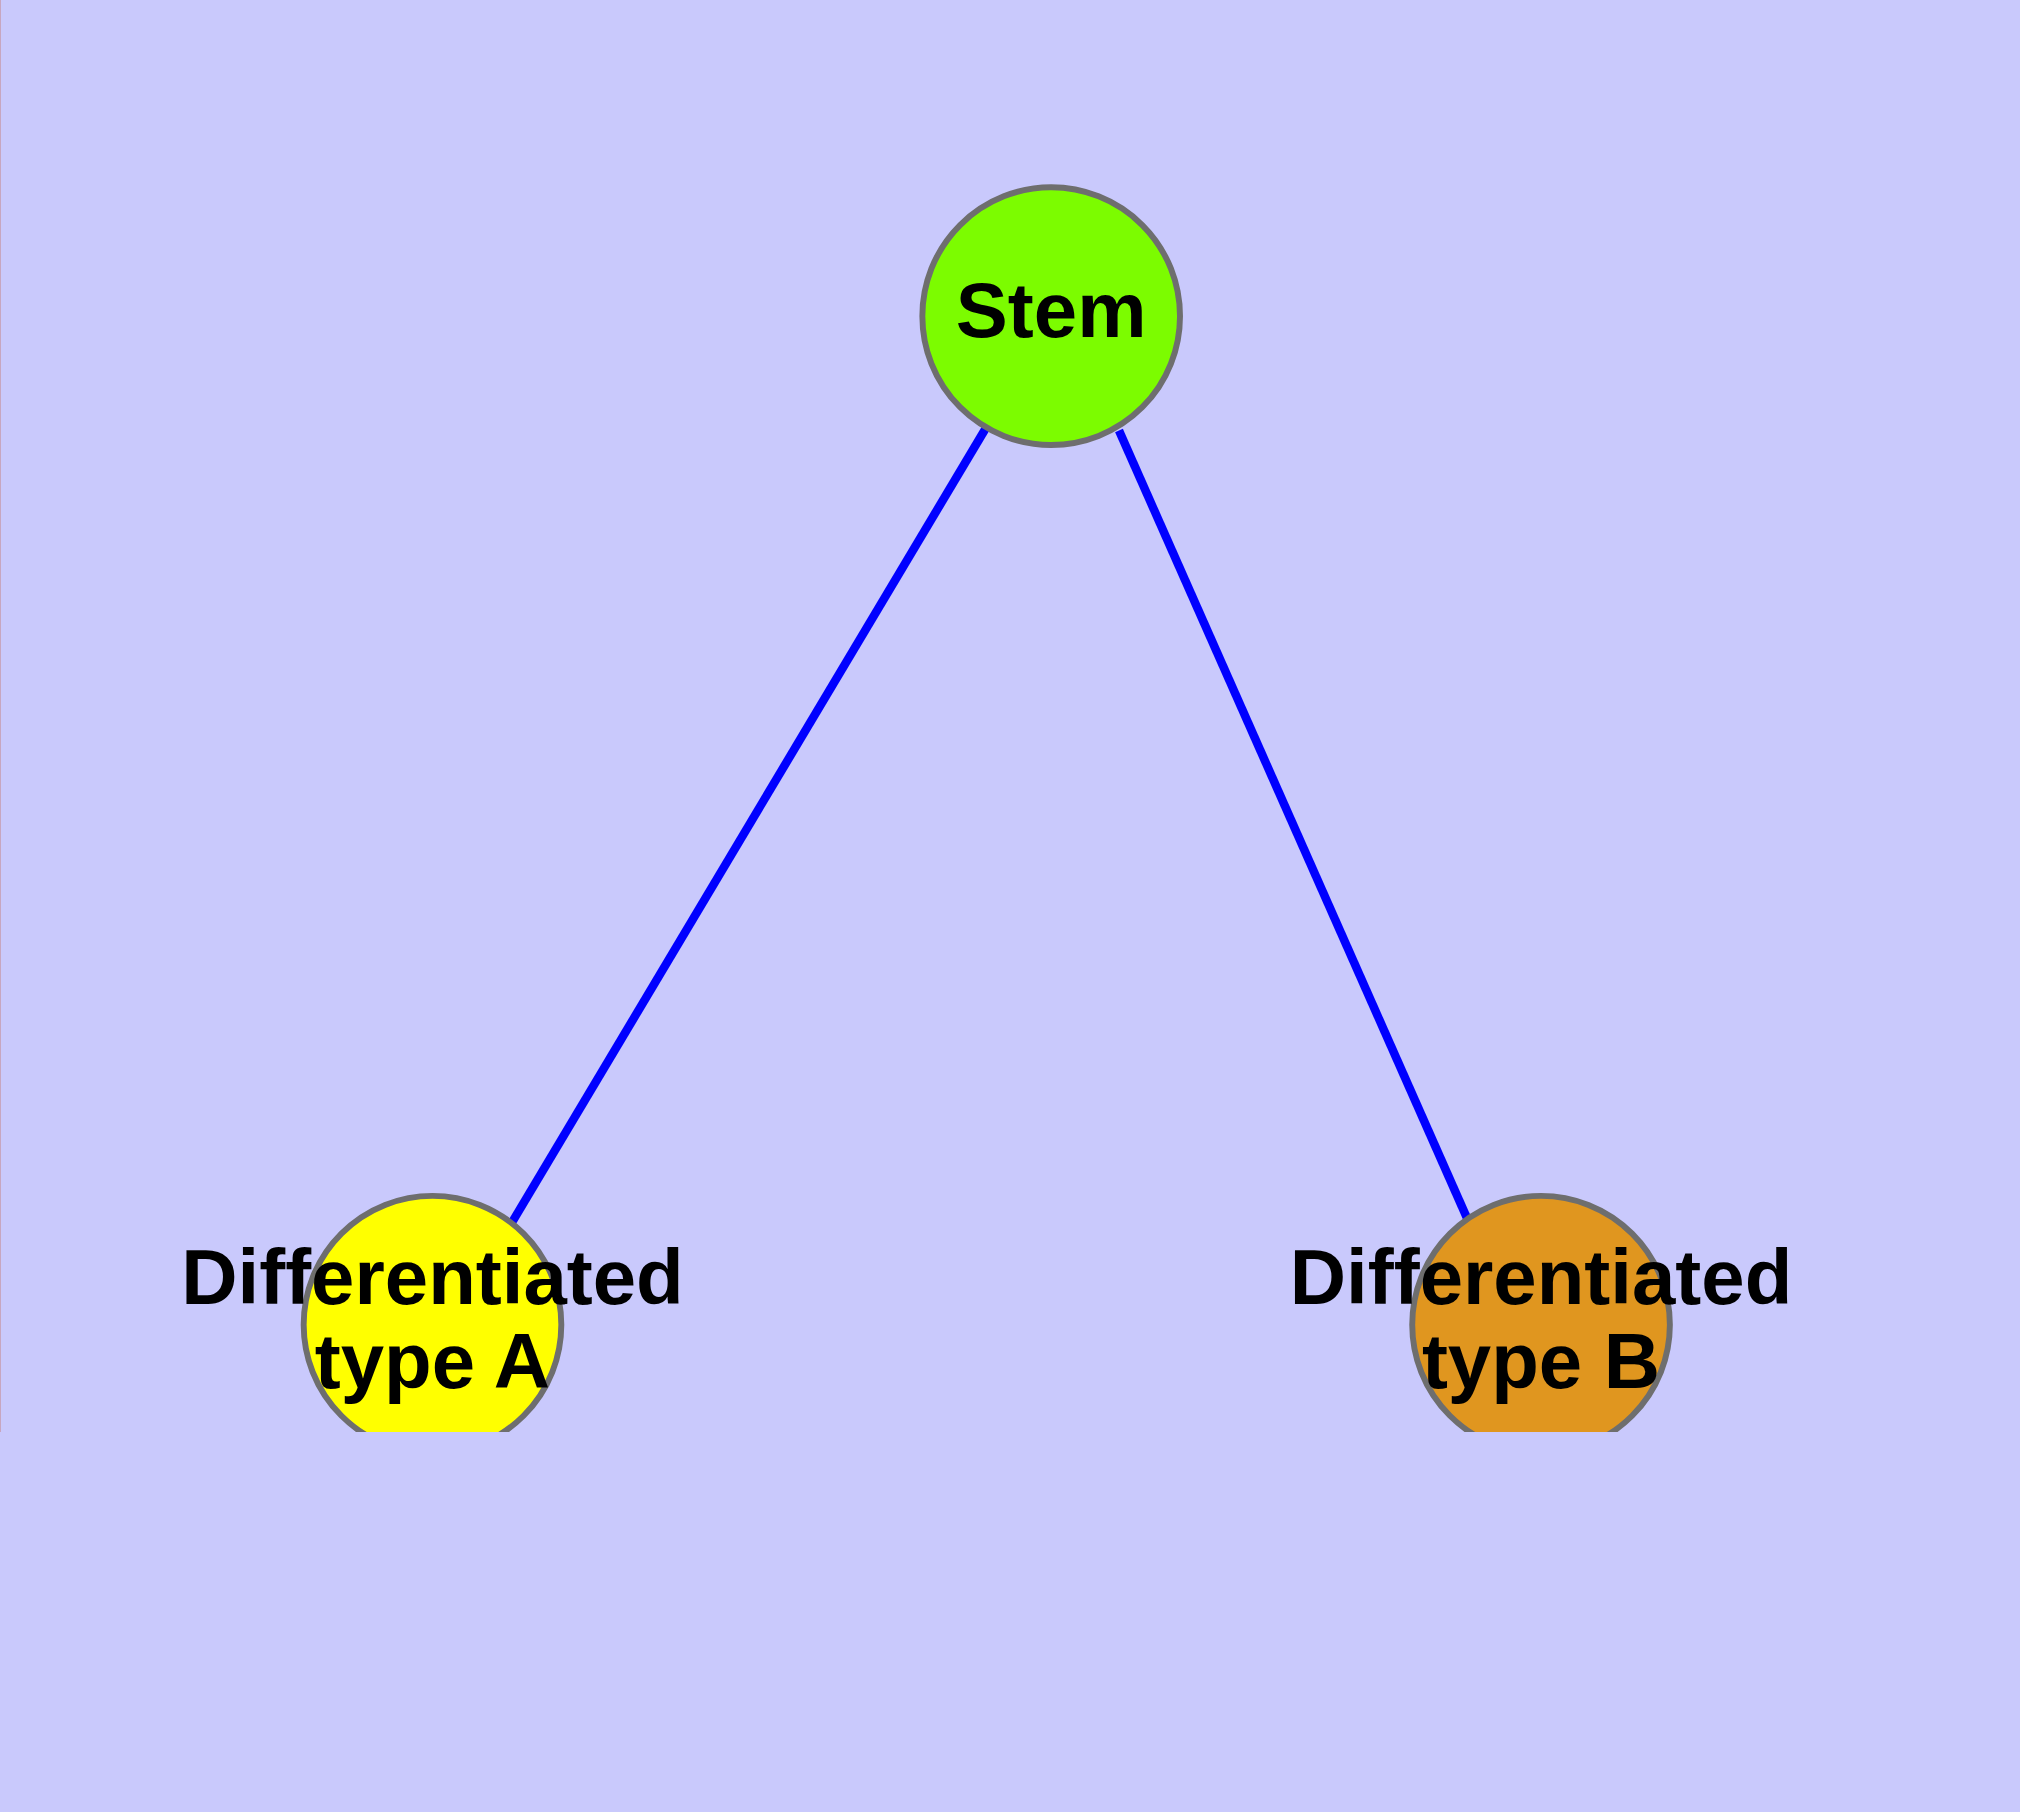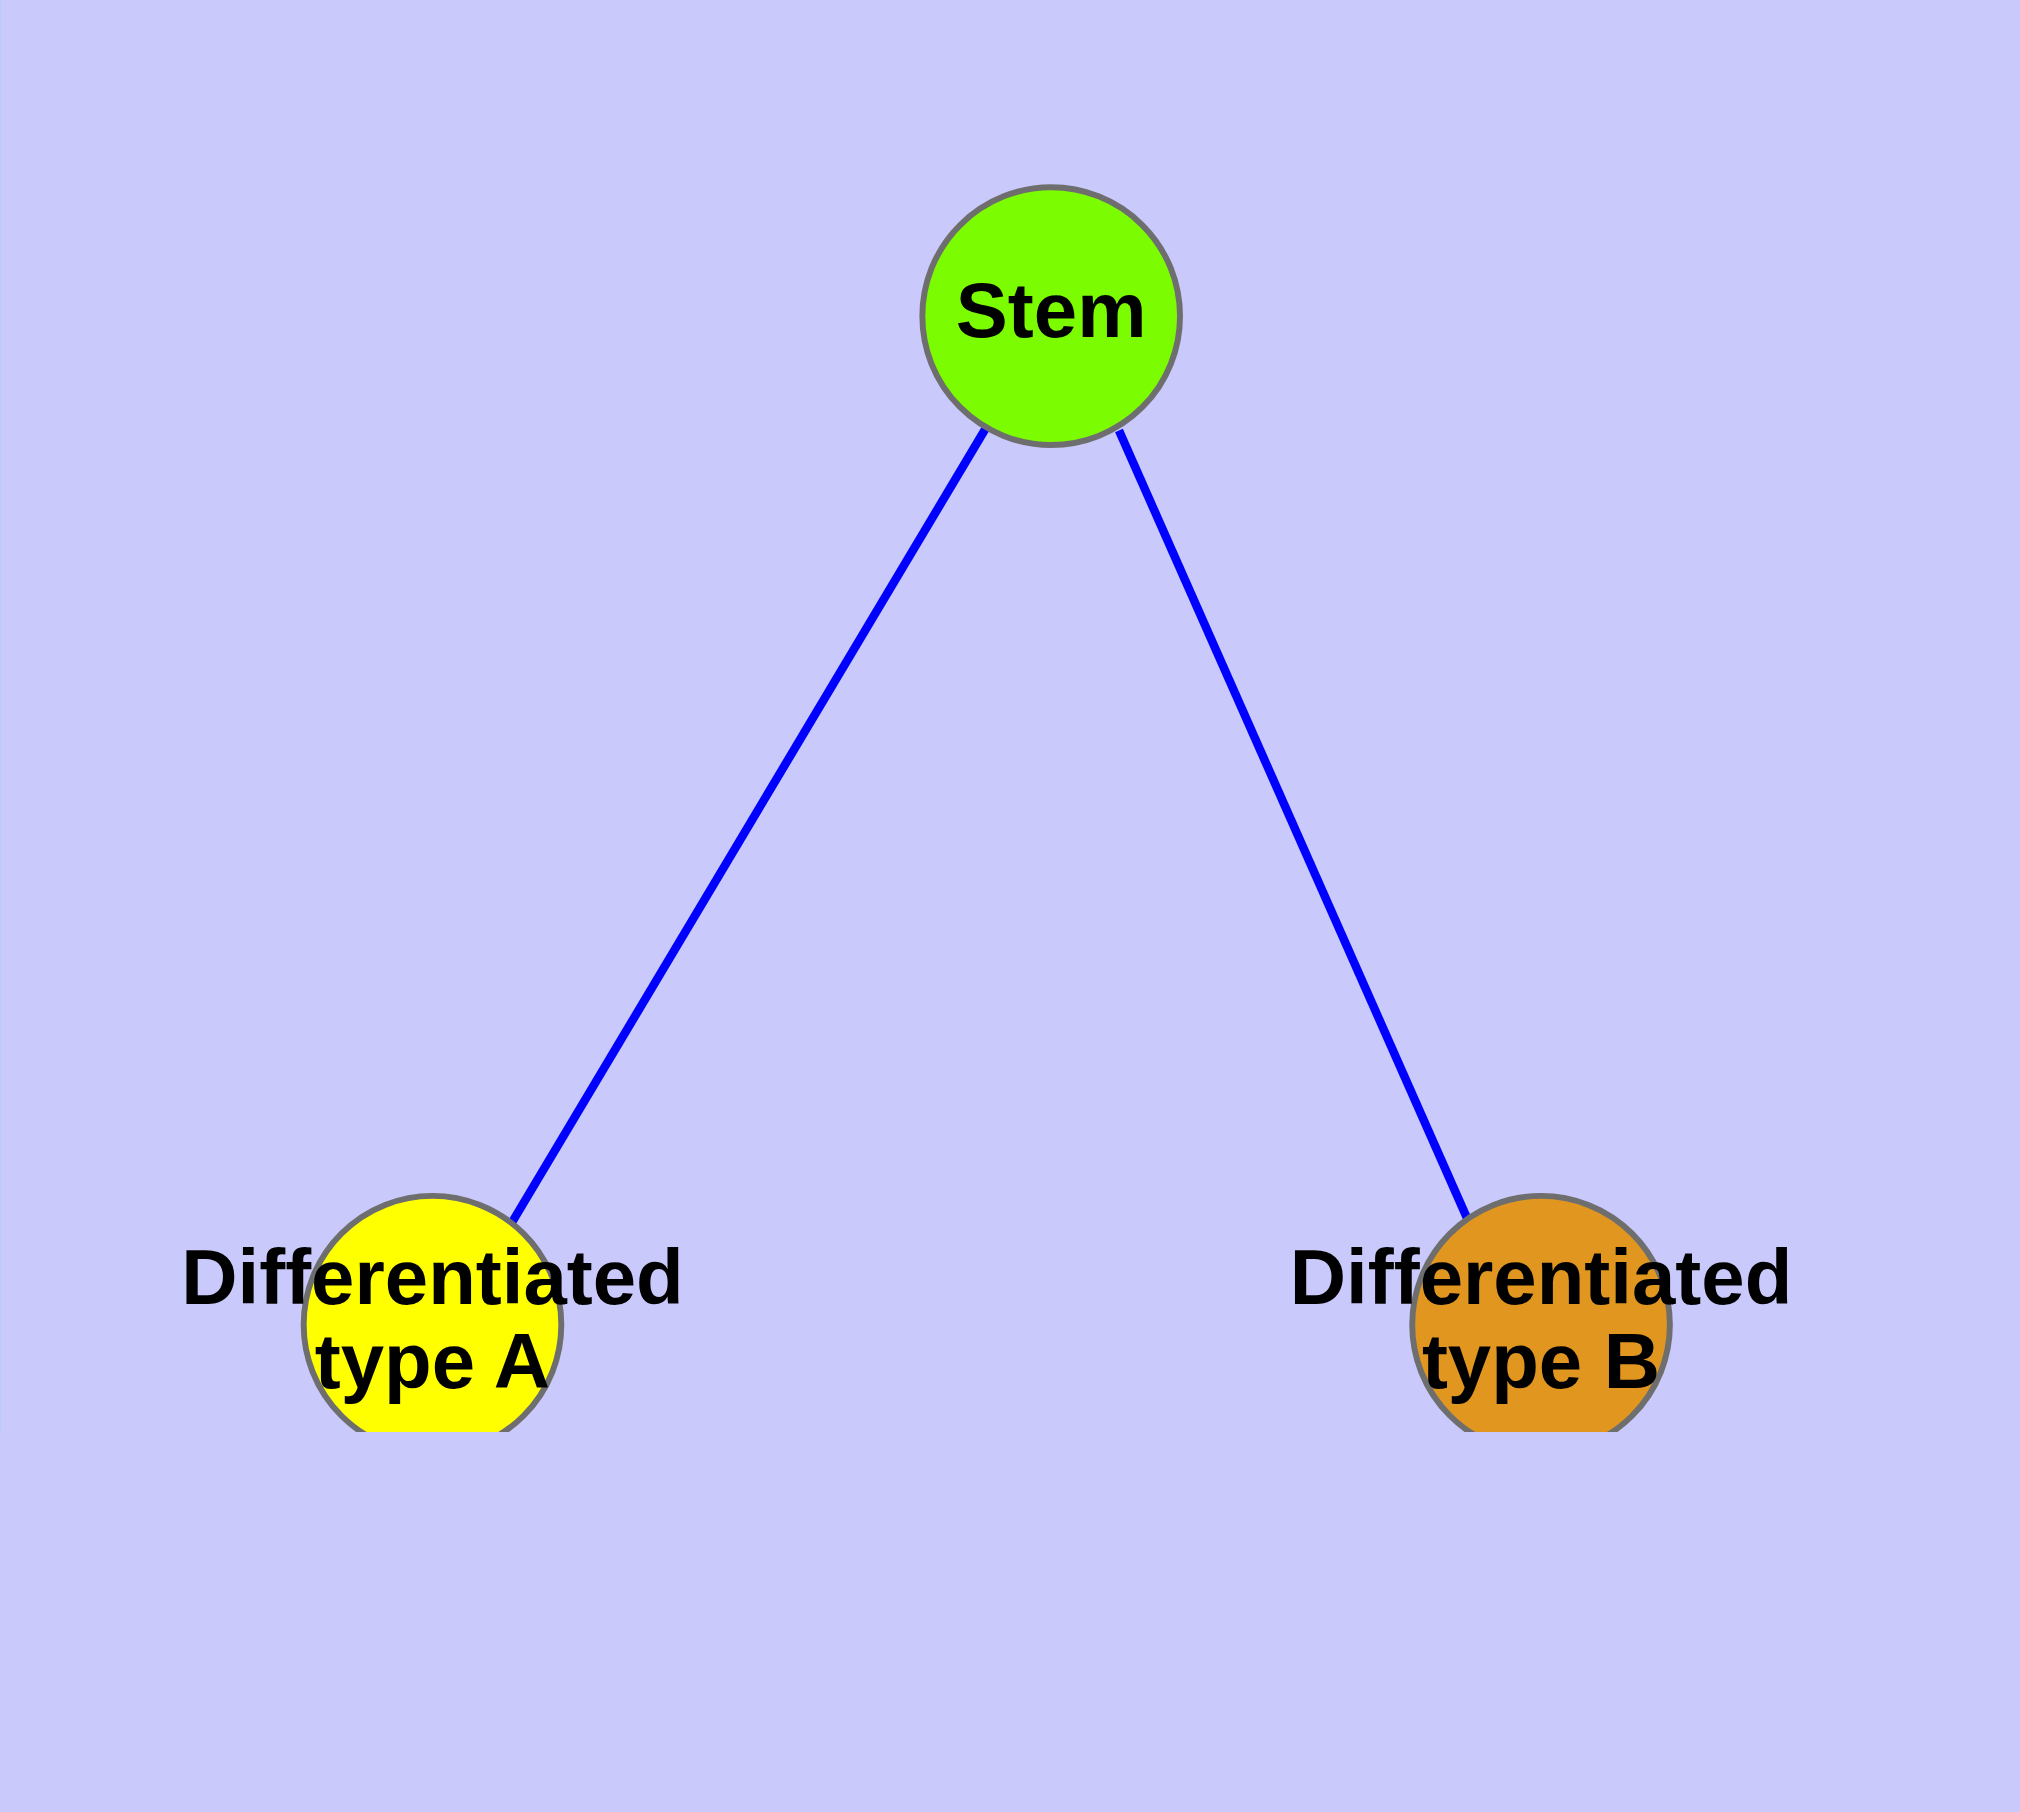--- a/index.html
+++ b/index.html
@@ -5,21 +5,21 @@
 <style>
   html, body {
     margin: 0;
     padding: 0;
     background: #c9c9fc;
   }
   #stage {
     position: relative;
     width: 2021px;
     height: 1432px;
-    background: #7dd3fc;
+    background: #c2410c;
     overflow: hidden;
     font-family: "Liberation Sans", "DejaVu Sans", sans-serif;
   }
   #graph-svg {
     position: absolute;
     left: 0;
     top: 0;
     width: 2021px;
     height: 1812px;
     display: block;

